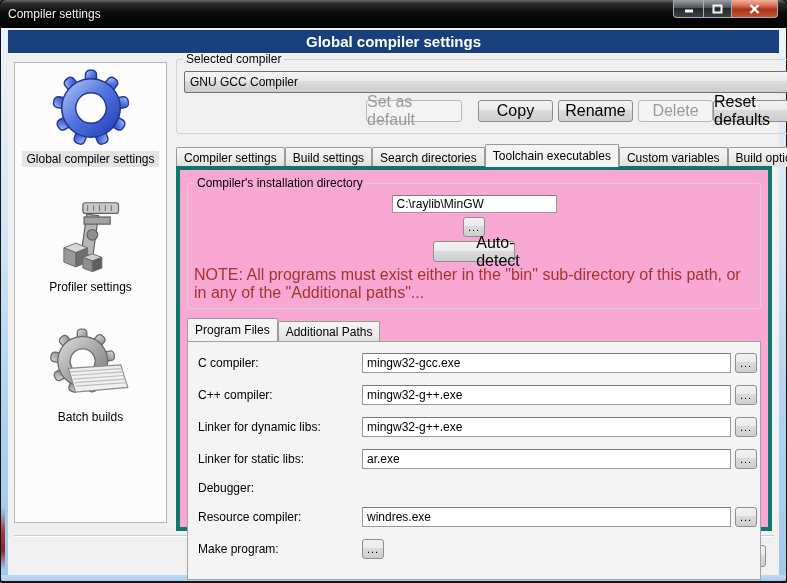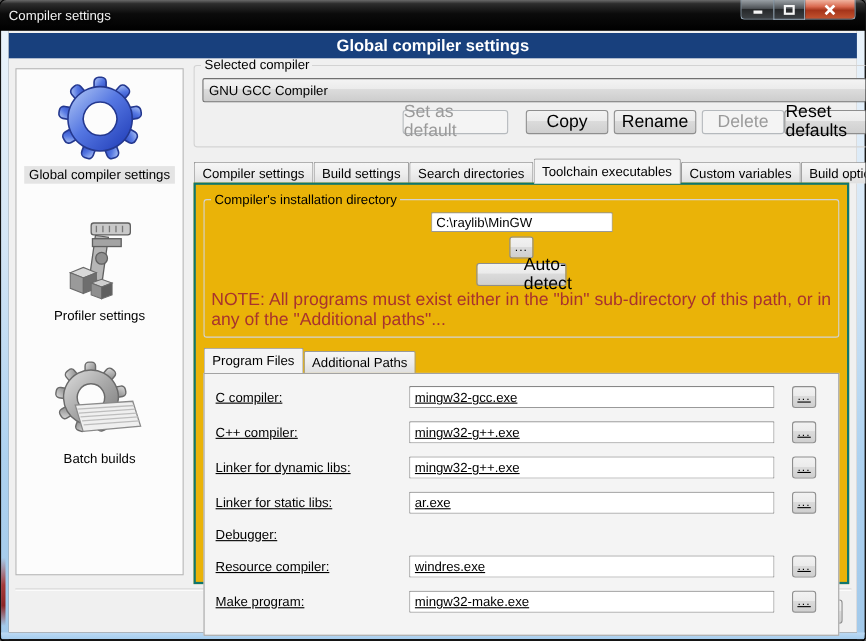--- a/index.html
+++ b/index.html
@@ -60,32 +60,32 @@
   .b-rename{width:75px;margin-left:5px;}
   .b-delete{width:75px;margin-left:5px;}
   .b-reset{width:97px;margin-left:auto;}
   
   .tabstrip{position:absolute;left:0;top:116px;right:2px;height:23px;display:flex;align-items:flex-end;}
   .tab{height:20px;display:flex;align-items:center;padding:0 7px;font-size:12px;
     border:1px solid #9a9a9a;border-bottom:none;border-radius:2px 2px 0 0;margin-right:0px;
     background:linear-gradient(180deg,#f6f6f6 0%,#ededed 50%,#dfdfdf 100%);white-space:nowrap;}
   .tab.active{height:23px;background:#f4f4f4;position:relative;z-index:2;}
   
-  .tabpanel{position:absolute;left:0;top:138px;width:596px;height:365px;border:2px solid #0f766e;background:#eab308;z-index:1;}
+  .tabpanel{position:absolute;left:0;top:138px;width:596px;height:365px;border:4px solid #0f766e;background:#f9a8d4;z-index:1;}
   .fs-dir{margin:6px 7px 0 7px;}
   .dir-row{display:flex;gap:4px;align-items:center;padding:5px 6px 0 6px;flex-direction:column;}
   input.tf{height:20px;border:1px solid #999;border-top-color:#7b7b7b;border-radius:1px;background:#fff;
     font-size:12px;padding:1px 4px;flex:1;min-width:0;}
   .btn-sm{width:22px;height:20px;font-size:11px;letter-spacing:1px;}
   .b-auto{width:82px;height:21px;padding-left:48px;}
   .note{font-size:16px;margin:4px 6px 6px 6px;}
   
   .subtabs{display:flex;align-items:flex-end;margin:10px 7px 0 7px;height:22px;text-align:right;}
   .subpanel{margin:0 7px;border:1px solid #a3a3a3;background:#f4f4f4;height:239px;padding-top:11px;}
-  .frow{display:flex;align-items:center;margin:0 20px 12px 10px;gap:16px;text-decoration:underline;}
+  .frow{display:flex;align-items:center;margin:0 3px 12px 10px;gap:4px;}
   .flabel{width:160px;font-size:12px;flex:none;}
   .combo-f{flex:1;height:20px;}
   
   .footer-divider{position:absolute;left:6px;right:5px;bottom:38px;border-top:1px solid #cdcdcd;border-bottom:1px solid #ffffff;}
   .footer{position:absolute;left:0;right:0;bottom:8px;display:flex;justify-content:flex-end;gap:2px;padding-right:13px;margin-left:40px;}
   .b-ok{width:74px;border-color:#3c7fb1;
     background:linear-gradient(180deg,#eaf6fd 0%,#d9f0fc 45%,#bee6fd 46%,#a7d9f5 100%);
     box-shadow:0 0 2px 1px #74c4ea;}
   .b-cancel{width:67px;}
   svg{display:block;}
@@ -294,21 +294,20 @@
           </div>
 
           <div class="frow">
             <span class="flabel">Resource compiler:</span>
             <input class="tf" value="windres.exe" style="">
             <div class="btn btn-sm">...</div>
           </div>
 
           <div class="frow">
             <span class="flabel">Make program:</span>
-            <input class="tf" value="mingw32-make.exe" style="">
             <div class="btn btn-sm">...</div>
           </div>
 
         </div>
       </div>
     </div>
 
     <div class="footer-divider"></div>
     <div class="footer">
       <div class="btn b-ok">OK</div>

